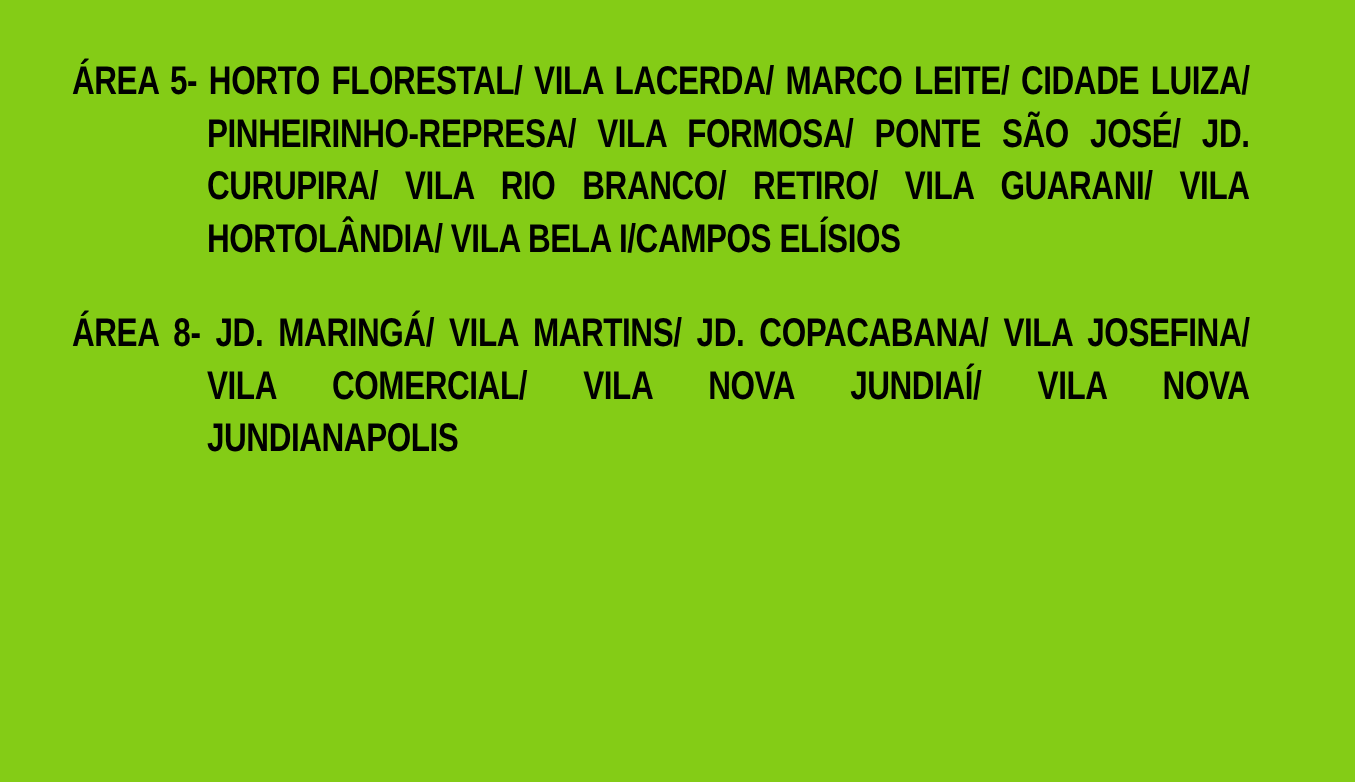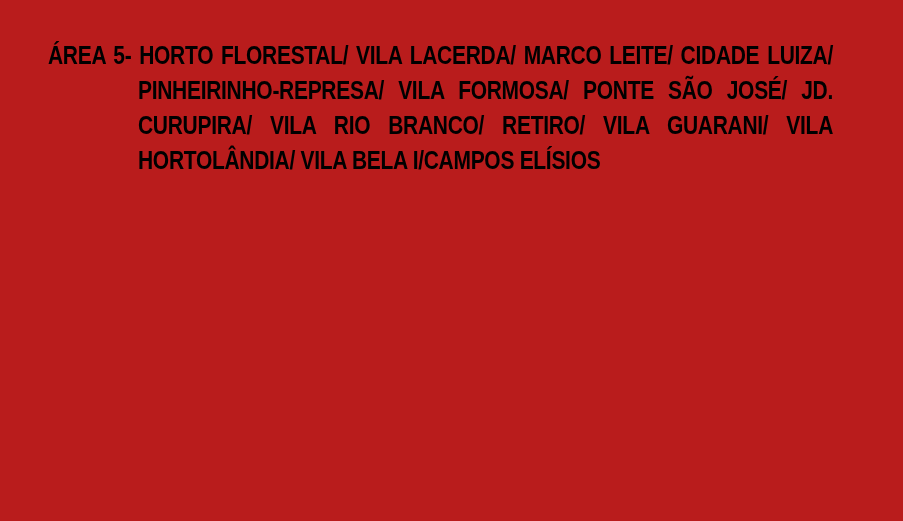--- a/index.html
+++ b/index.html
@@ -4,21 +4,21 @@
 <style>
   html, body {
     margin: 0;
     padding: 0;
     background: #ffffff;
   }
   .page {
     position: relative;
     width: 903px;
     height: 521px;
-    background: #b91c1c;
+    background: #84cc16;
     overflow: hidden;
   }
   .textblock {
     position: absolute;
     left: 48px;
     top: 37px;
     width: 785px;
     font-family: "Liberation Sans", sans-serif;
     font-weight: bold;
     font-size: 21px;
@@ -49,15 +49,20 @@
 
     <div class="para">
       <div class="line just">ÁREA 5- HORTO FLORESTAL/ VILA LACERDA/ MARCO LEITE/ CIDADE LUIZA/</div>
       <div class="line just cont">PINHEIRINHO-REPRESA/ VILA FORMOSA/ PONTE SÃO JOSÉ/ JD.</div>
       <div class="line just cont">CURUPIRA/ VILA RIO BRANCO/ RETIRO/ VILA GUARANI/ VILA</div>
       <div class="line cont">HORTOLÂNDIA/ VILA BELA I/CAMPOS ELÍSIOS</div>
     </div>
 
 
 
+    <div class="para">
+      <div class="line just">ÁREA 8- JD. MARINGÁ/ VILA MARTINS/ JD. COPACABANA/ VILA JOSEFINA/</div>
+      <div class="line just cont">VILA COMERCIAL/ VILA NOVA JUNDIAÍ/ VILA NOVA</div>
+      <div class="line cont">JUNDIANAPOLIS</div>
+    </div>
 
   </div>
 </div>
 
 </body></html>

